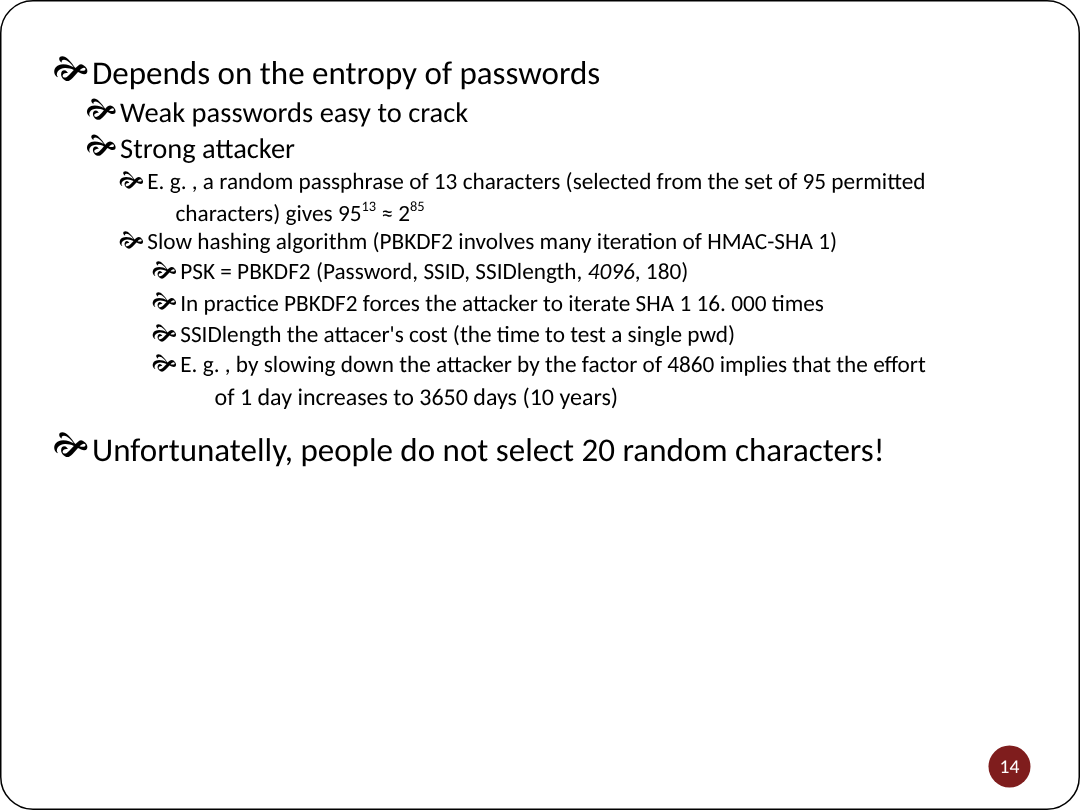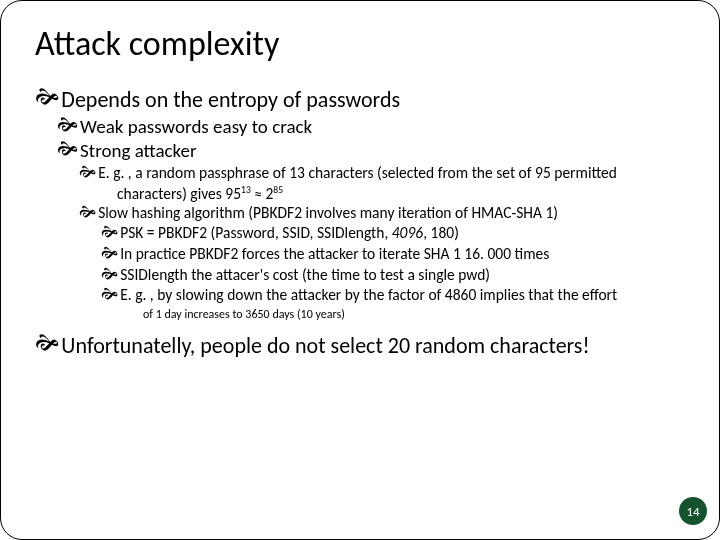--- a/index.html
+++ b/index.html
@@ -12,30 +12,29 @@
   .ul2{margin:2px 0 0 0;padding-left:22px;}
   .li2{font-size:19px;margin:1px 0;list-style:none;}
   .li2 .bullet{font-size:19px;}
   .ul3{margin:2px 0 0 0;padding-left:22px;}
   .li3{font-size:15.5px;margin:0 0 2px 0;list-style:none;line-height:1.22;}
   .li3 .bullet{font-size:15.5px;}
   .li3-cont{margin-left:38px;font-size:15.5px;line-height:1.22;}
   .ul4{margin:1px 0 0 0;padding-left:22px;}
   .li4{font-size:15.5px;margin:0 0 2px 0;list-style:none;line-height:1.22;}
   .li4 .bullet{font-size:15.5px;}
-  .li4-cont{margin-left:42px;font-size:12px;line-height:1.22;}
+  .li4-cont{margin-left:42px;font-size:16px;line-height:1.22;}
   sup{font-size:0.62em;vertical-align:super;line-height:0;}
   .red{color:#000000;font-style:italic;}
-  .pagenum{position:absolute;right:12px;bottom:14px;width:28px;height:28px;border-radius:50%;background:#14532d;color:#fff;font-size:13px;display:flex;align-items:center;justify-content:center;font-family:Calibri,Arial,sans-serif;}
+  .pagenum{position:absolute;right:32px;bottom:14px;width:28px;height:28px;border-radius:50%;background:#7f1d1d;color:#fff;font-size:13px;display:flex;align-items:center;justify-content:center;font-family:Calibri,Arial,sans-serif;}
 </style>
 </head>
 <body>
 
 <div class="frame">
-  <div class="title">Attack complexity</div>
 
   <div class="ul1">
     <div class="li1">
       <span class="bullet">🙞</span><span>Depends on the entropy of passwords</span>
 
       <div class="ul2">
         <div class="li2">
           <span class="bullet">🙞</span><span>Weak passwords easy to crack</span>
         </div>
         <div class="li2">

